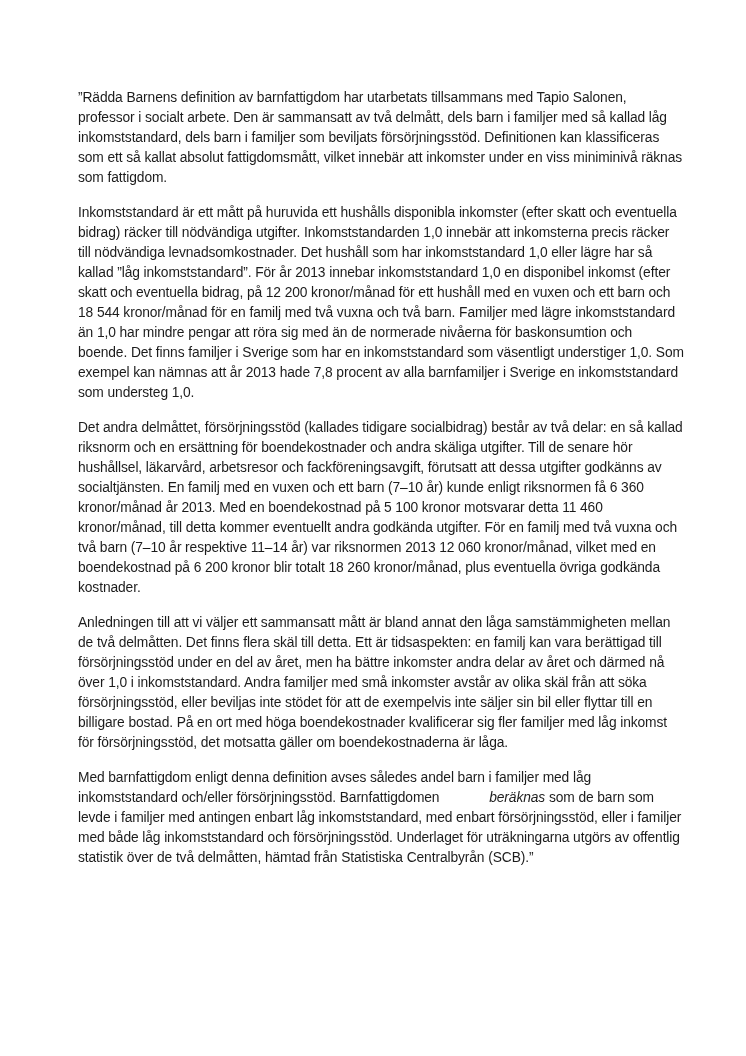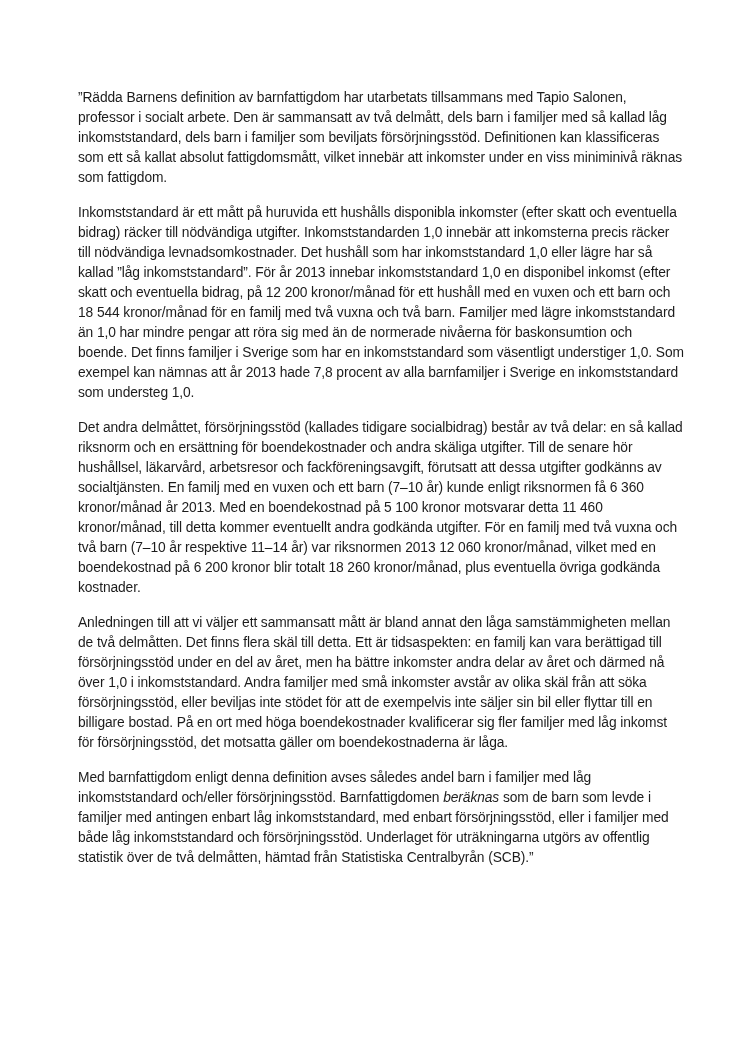--- a/index.html
+++ b/index.html
@@ -24,20 +24,21 @@
     line-height: 20px;
     letter-spacing: -0.1px;
     color: #1c1c1c;
     text-align: left;
   }
   .text-block p {
     margin: 0 0 15px 0;
   }
   .text-block em {
     font-style: italic;
+    margin-left: 46px;
   }
   .citation {
     margin-top: 38px !important;
   }
 </style>
 </head>
 <body>
 
 <div class="page">
   <article class="text-block">

